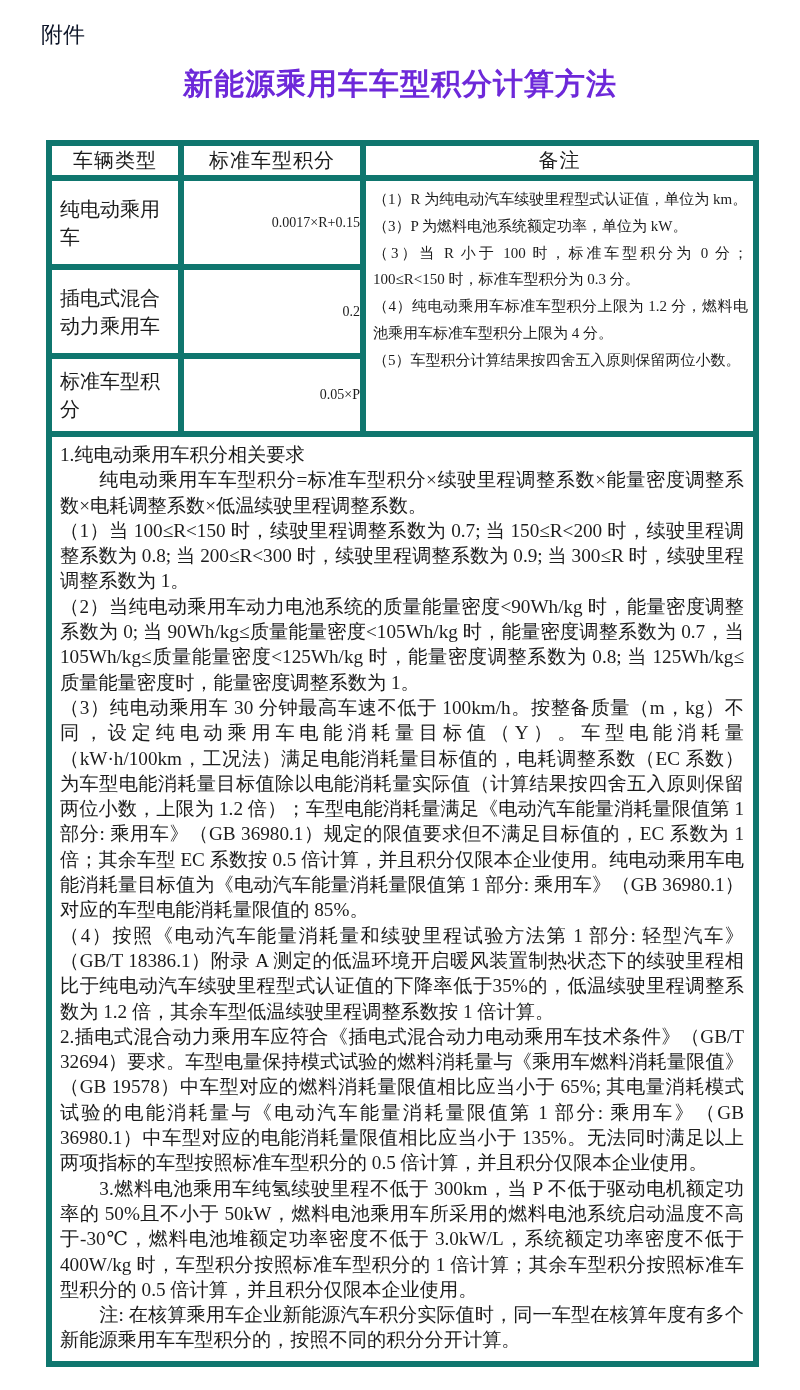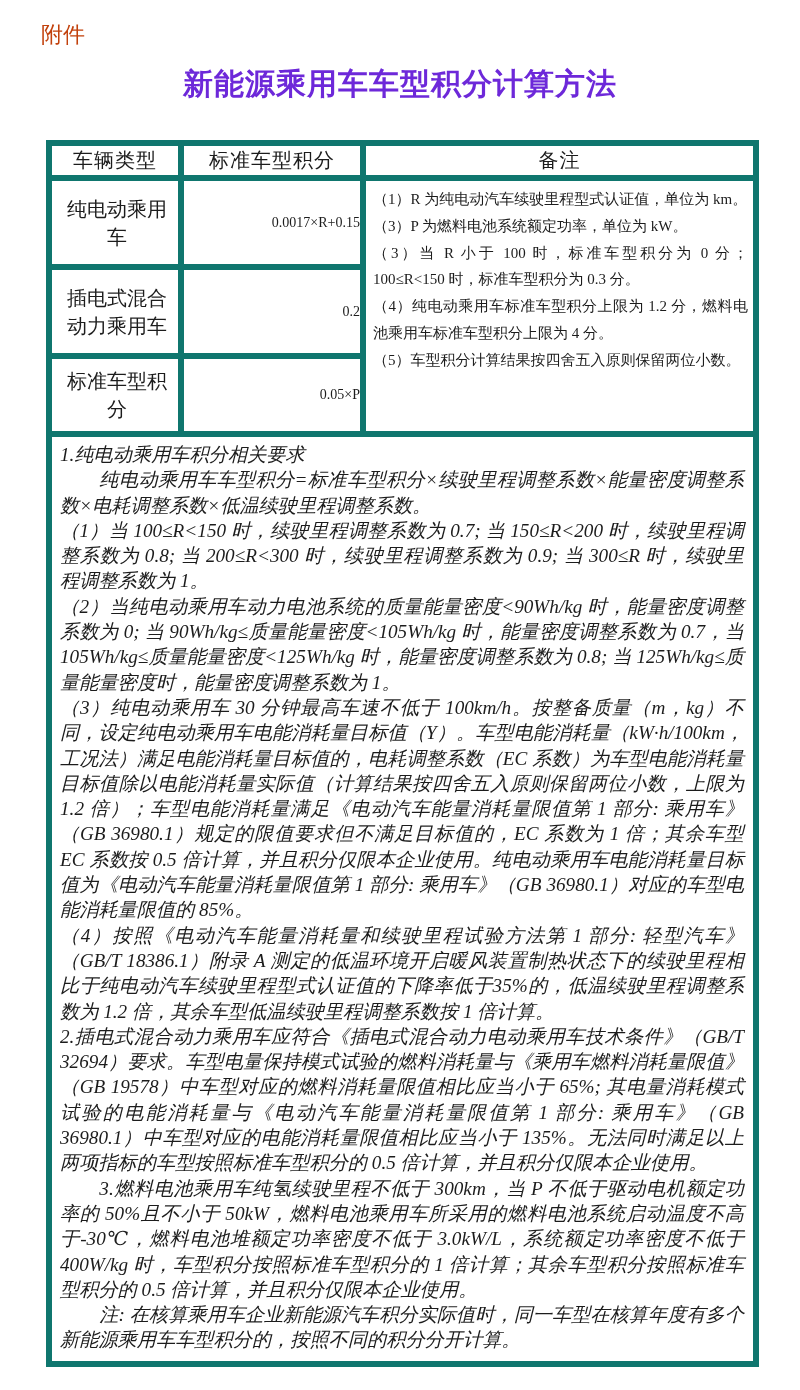--- a/index.html
+++ b/index.html
@@ -12,21 +12,21 @@
     color: #1c1c1c;
     font-family: "Liberation Serif", "DejaVu Serif", serif;
     -webkit-font-smoothing: antialiased;
   }
   .attachment {
     position: absolute;
     left: 41px;
     top: 20px;
     font-size: 22px;
     font-family: "Liberation Sans", "DejaVu Sans", sans-serif;
-    color: #c2410c;
+    color: #0f172a;
   }
   .title {
     position: absolute;
     left: 0;
     top: 64px;
     width: 800px;
     margin: 0;
     text-align: center;
     font-size: 30px;
     font-weight: 700;
@@ -55,21 +55,21 @@
     font-size: 20px;
     height: 27px;
     text-align: center;
     letter-spacing: 1px;
     padding: 1px 0;
   }
   td.type {
     font-size: 20px;
     line-height: 28px;
     padding: 4px 4px 4px 8px;
-    text-align: center;
+    text-align: left;
   }
   td.score {
     font-size: 14px;
     text-align: right;
   }
   tr.r1 td { height: 89px; }
   tr.r2 td { height: 89px; }
   tr.r3 td { height: 78px; }
   td.remarks {
     vertical-align: top;
@@ -85,21 +85,20 @@
   td.body-cell {
     vertical-align: top;
     padding: 5px 9px 8px 8px;
     font-size: 19.2px;
     line-height: 25.3px;
   }
   td.body-cell p {
     margin: 0;
     text-align: justify;
     text-justify: inter-character;
-    font-style: italic;
   }
   p.indent { text-indent: 2.05em; }
 </style>
 </head>
 <body>
 
 <div>
 
   <div class="attachment">附件</div>
 

